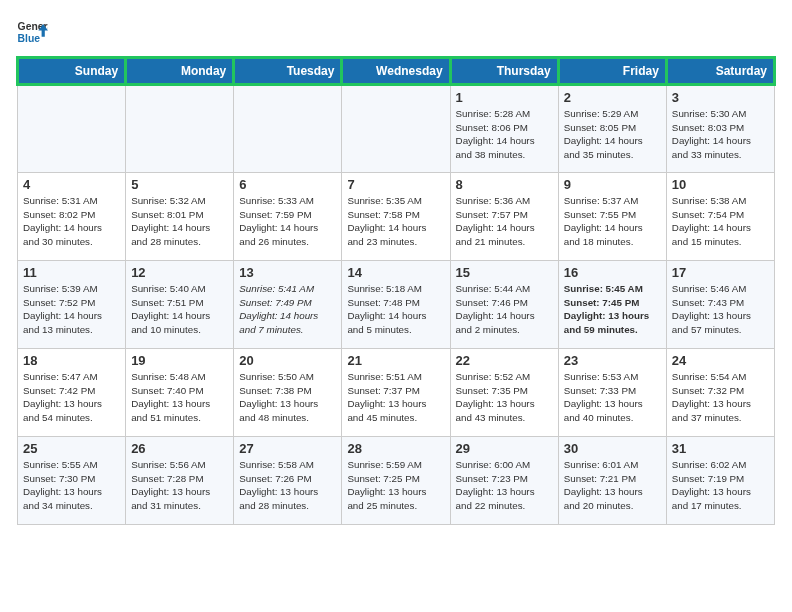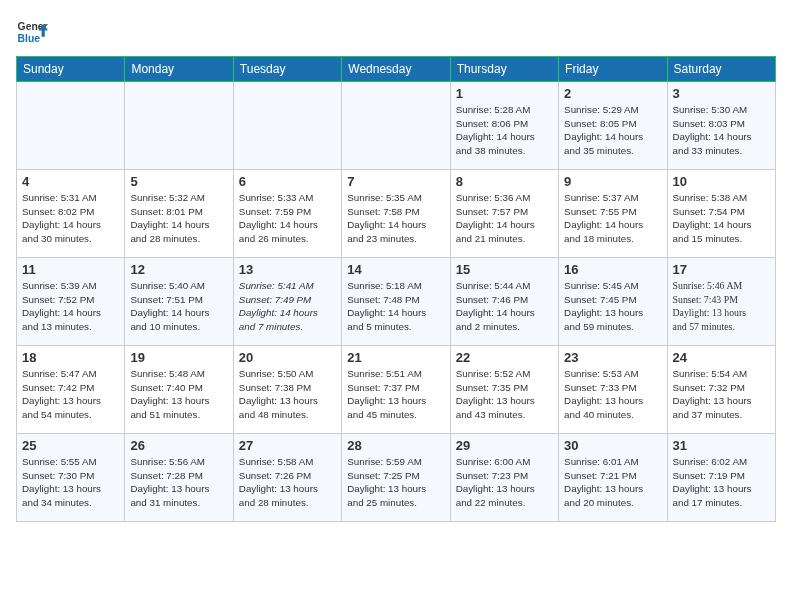--- a/index.html
+++ b/index.html
@@ -38,25 +38,25 @@
       color: #555;
     }
     table {
       width: 100%;
       border-collapse: collapse;
       font-size: 10.5px;
     }
     thead th {
       background: #1a6faf;
       color: #fff;
-      text-align: left;
+      text-align: right;
       padding: 5px 6px;
       font-size: 12px;
-      font-weight: normal;
-      border: 1px solid #22c55e;
+      font-weight: bold;
+      border: 3px solid #22c55e;
     }
     tbody td {
       border: 1px solid #ccc;
       vertical-align: top;
       padding: 4px 5px;
       width: calc(100% / 7);
       height: 88px;
       color: #333;
     }
     tbody tr:nth-child(odd) td {
@@ -220,28 +220,28 @@
         </td>
         <td>
           <span class="day-num">15</span>
           <div class="cell-info" style="white-space: pre-line;">Sunrise: 5:44 AM
 Sunset: 7:46 PM
 Daylight: 14 hours
 and 2 minutes.</div>
         </td>
         <td>
           <span class="day-num">16</span>
-          <div class="cell-info" style="white-space: pre-line;">Sunrise: 5:45 AM
+          <div class="cell-info" style="white-space: pre-line; font-weight: bold;">Sunrise: 5:45 AM
 Sunset: 7:45 PM
 Daylight: 13 hours
 and 59 minutes.</div>
         </td>
         <td>
           <span class="day-num">17</span>
-          <div class="cell-info" style="white-space: pre-line; font-family: Liberation Serif, serif;">Sunrise: 5:46 AM
+          <div class="cell-info" style="white-space: pre-line;">Sunrise: 5:46 AM
 Sunset: 7:43 PM
 Daylight: 13 hours
 and 57 minutes.</div>
         </td>
       </tr>
       <tr>
         <td>
           <span class="day-num">18</span>
           <div class="cell-info" style="white-space: pre-line;">Sunrise: 5:47 AM
 Sunset: 7:42 PM

